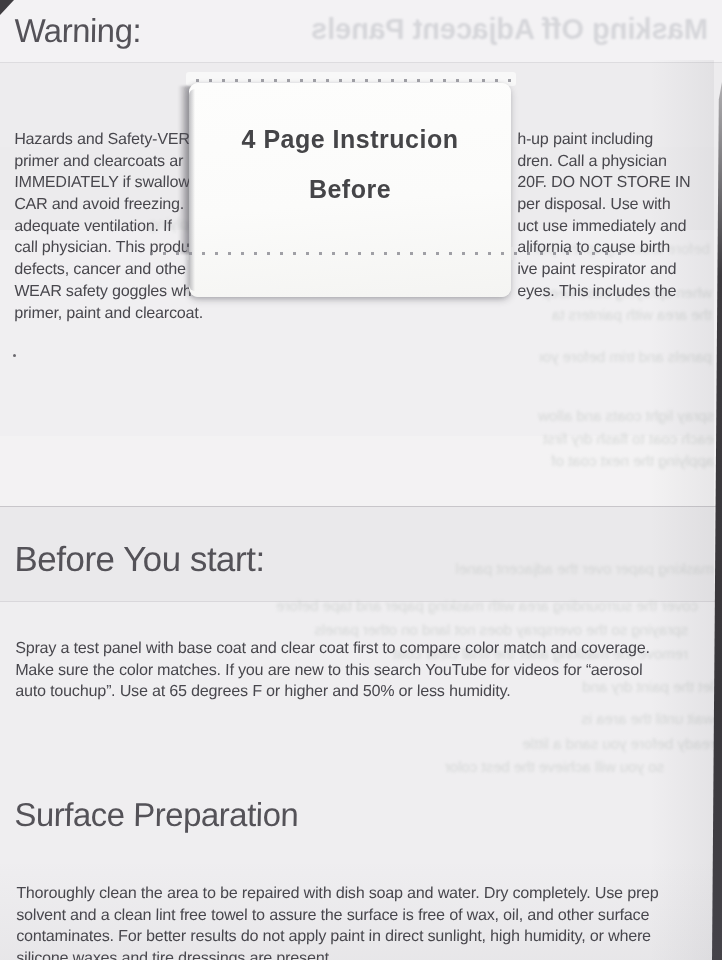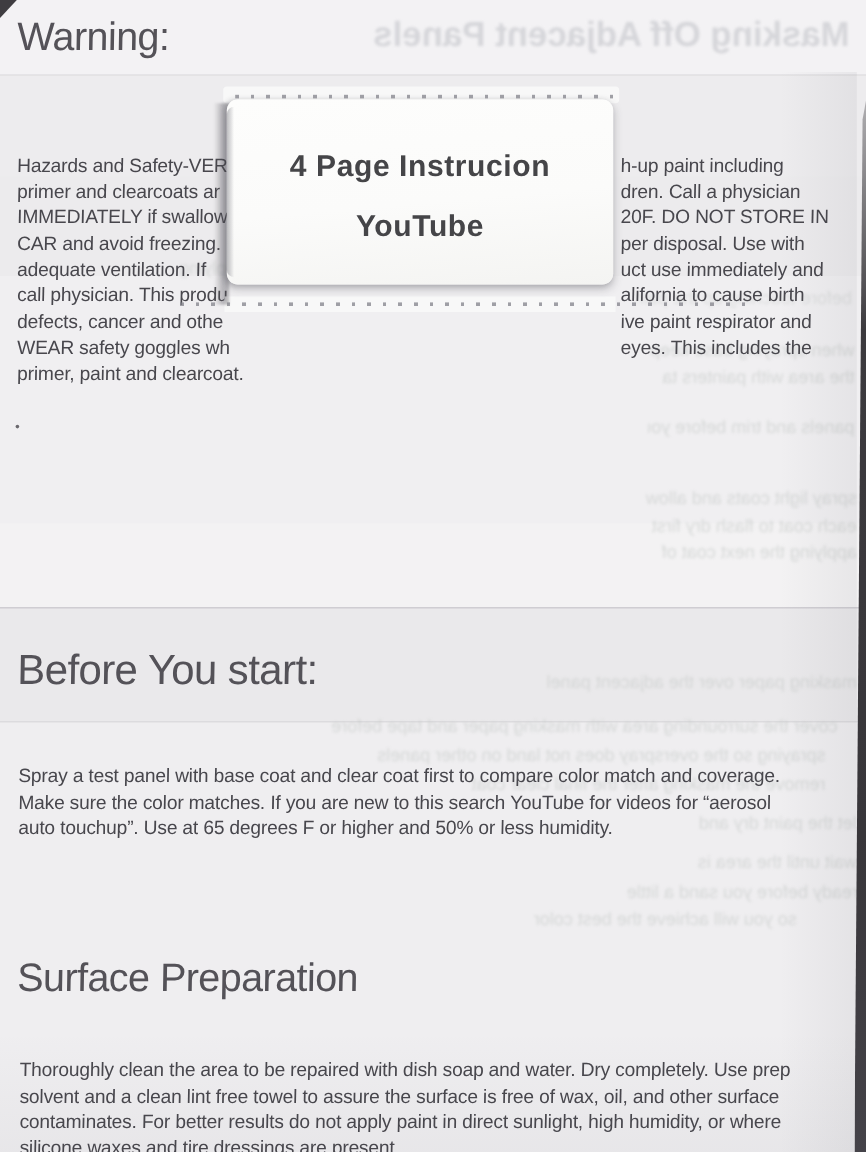--- a/index.html
+++ b/index.html
@@ -25,21 +25,21 @@
   .para{position:absolute;font-size:16px;color:#48474d;}
   .ghost{
     position:absolute;white-space:nowrap;font-size:15px;color:#c5c9c7;
     transform:scaleX(-1);filter:blur(1.4px);opacity:0.6;overflow:hidden;
   }
   .ghost-heading{
     position:absolute;font-size:29px;font-weight:700;color:#c6c7cc;
     transform:scaleX(-1);filter:blur(1.2px);opacity:0.65;white-space:nowrap;
   }
   .sticker{
-    position:absolute;left:189px;top:83px;width:322px;height:154px;
+    position:absolute;left:189px;top:83px;width:322px;height:214px;
     background:linear-gradient(175deg,#fdfdfc 0%,#fbfbfa 55%,#f4f4f2 100%);
     border-radius:9px;box-shadow:0 3px 7px rgba(60,60,70,0.28), -2px 1px 4px rgba(60,60,70,0.18);
     z-index:20;
   }
   .sticker .crease{
     position:absolute;left:0;top:6px;bottom:6px;width:6px;
     background:linear-gradient(to right,rgba(110,110,118,0.45),rgba(110,110,118,0));
     border-radius:9px 0 0 9px;filter:blur(0.6px);
   }
   .sticker-line{
@@ -159,21 +159,21 @@
 
   <div class="perf-core" style="left:186px;top:72px;width:330px;height:14px;border-radius:3px;"></div>
   <div class="perf-dots" style="left:196px;top:79px;width:316px;"></div>
   <div class="perf-core" style="left:187px;top:247px;width:326px;height:13px;"></div>
   <div class="perf-dots" style="left:150px;top:252px;width:478px;"></div>
   <div class="crease-out"></div>
 
   <div class="sticker">
     <div class="crease"></div>
     <div class="sticker-line" style="top:42px;">4 Page Instrucion</div>
-    <div class="sticker-line" style="top:92px;">YouTube</div>
+    <div class="sticker-line" style="top:92px;">Before</div>
   </div>
 
   <div class="heading txt" style="left:14px;top:306px;font-size:35px;">Before You start:</div>
   <div class="stray-dot"></div>
   <div class="para txt" style="left:15px;top:366px;">
     <div class="bodyline">Spray a test panel with base coat and clear coat first to compare color match and coverage.</div>
     <div class="bodyline">Make sure the color matches.  If you are new to this search YouTube for videos for “aerosol</div>
     <div class="bodyline">auto touchup”.  Use at 65 degrees F or higher and 50% or less humidity.</div>
   </div>
 

